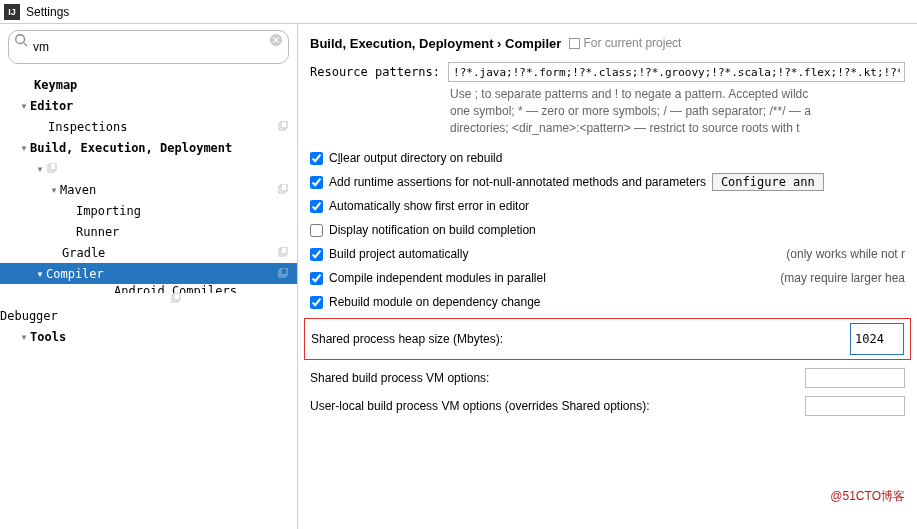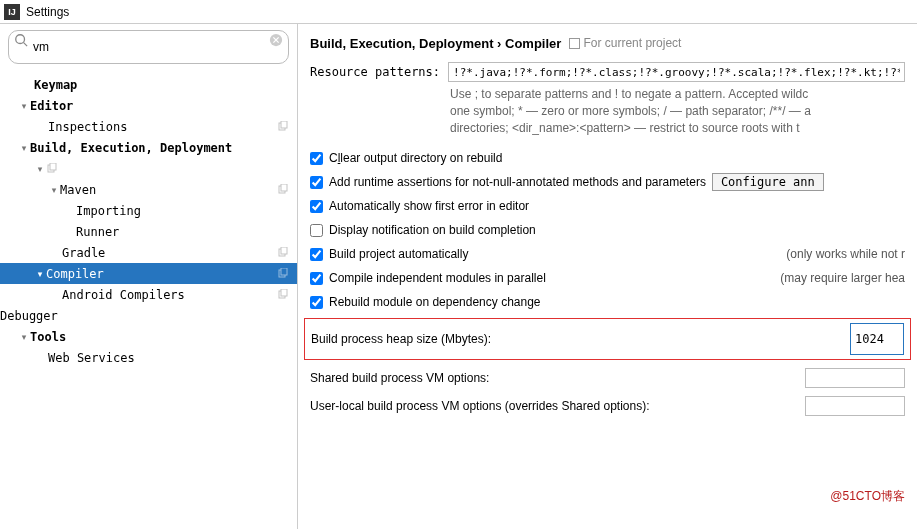--- a/index.html
+++ b/index.html
@@ -113,36 +113,33 @@
           </svg>
         </div>
       <div class="tree-row selected" style="padding-left:34px;">
           <span class="arrow">▾</span>
           <span class="label">Compiler</span>
           <svg class="copy-icon" viewBox="0 0 12 12">
             <rect x="2" y="2" width="6" height="7" fill="none" stroke="#fff"></rect>
             <rect x="4" y="0" width="6" height="7" fill="#2675bf" stroke="#fff"></rect>
           </svg>
         </div>
-      <div class="tree-row" style="padding-left:62px;">
+      <div class="tree-row" style="padding-left:62px;flex-direction:column;">
           <span class="label">Android Compilers</span>
           <svg class="copy-icon" viewBox="0 0 12 12">
             <rect x="2" y="2" width="6" height="7" fill="none" stroke="#888"></rect>
             <rect x="4" y="0" width="6" height="7" fill="#fff" stroke="#888"></rect>
           </svg>
         </div>
       <div class="tree-row" style="">
           <span class="label">Debugger</span>
         </div>
       <div class="tree-row bold" style="padding-left:18px;">
           <span class="arrow">▾</span>
           <span class="label">Tools</span>
-        </div>
-      <div class="tree-row" style="padding-left:48px;">
-          <span class="label">Web Services</span>
         </div>
     </div>
   </div>
 
   <div class="content">
     <div class="breadcrumb">
       <span class="path">Build, Execution, Deployment › Compiler</span>
       <span class="scope">
           <span class="scope-icon"></span>
           <span>For current project</span>
@@ -185,21 +182,21 @@
         <input type="checkbox" checked="" style="">
         <span>Compile independent modules in parallel</span>
         <span class="note">(may require larger hea</span>
       </div>
     <div class="check-row">
         <input type="checkbox" checked="" style="">
         <span>Rebuild module on dependency change</span>
       </div>
 
     <div class="highlight-box">
-      <span class="label">Build process heap size (Mbytes):</span>
+      <span class="label">Shared process heap size (Mbytes):</span>
       <input type="text" value="1024" style="">
     </div>
 
     <div class="opt-row">
         <span class="label">Shared build process VM options:</span>
         <input type="text" value="" style="">
       </div>
     <div class="opt-row">
         <span class="label">User-local build process VM options (overrides Shared options):</span>
         <input type="text" value="" style="">

